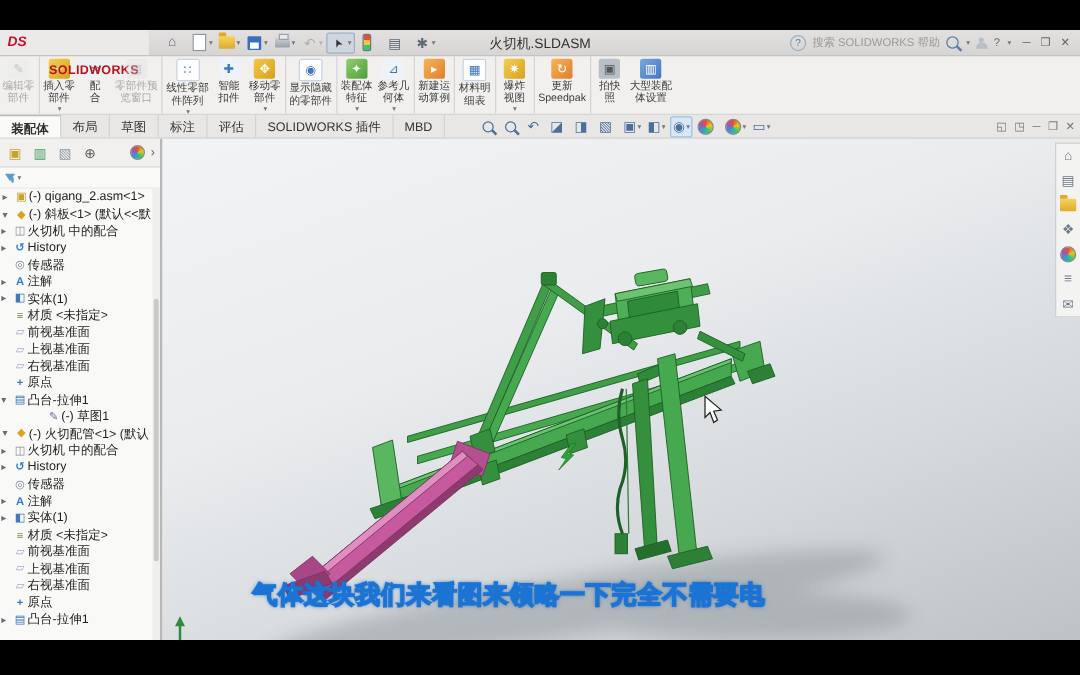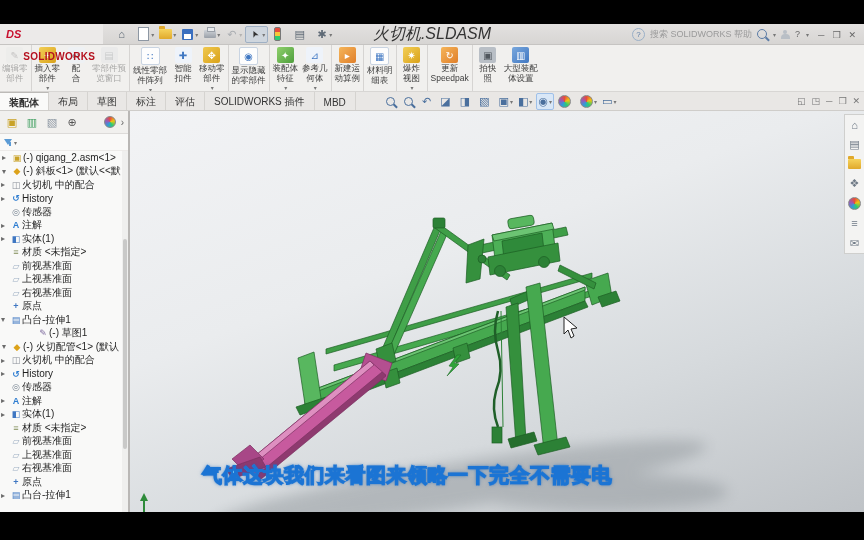--- a/index.html
+++ b/index.html
@@ -6,31 +6,31 @@
     font-family:"Liberation Sans","DejaVu Sans",sans-serif;-webkit-font-smoothing:antialiased;}
   .stage{position:relative;width:864px;height:540px;background:#000;}
   .bar-black{position:absolute;left:0;width:864px;background:#000;}
   .bar-top{top:0;height:24px;}
   .bar-bottom{top:512px;height:28px;}
   .app{position:absolute;top:24px;left:0;width:864px;height:488px;background:#f1f0ee;}
 
   
   .titlebar{height:20px;background:linear-gradient(#e3e1e0,#d7d5d3);display:flex;align-items:center;
     font-size:10px;color:#444;position:relative;border-bottom:1px solid #c6c4c2;}
-  .brand{display:flex;align-items:baseline;gap:2px;padding:0 8px 0 6px;background:#eceae9;height:100%;align-items:center;}
+  .brand{display:flex;align-items:baseline;gap:18px;padding:0 8px 0 6px;background:#eceae9;height:100%;align-items:center;}
   .brand .ds{color:#c8102e;font-weight:bold;font-style:italic;font-size:11px;}
   .brand .sw{color:#b5121f;font-weight:bold;font-size:10px;letter-spacing:.3px;margin-top:45px;}
   .qa{display:flex;align-items:center;gap:1px;margin-left:10px;}
   .qa-item{display:flex;align-items:center;padding:1px 2px;border-radius:2px;}
   .qa-item[data-active="true"]{background:#cfd6de;border:1px solid #9fb0c4;}
   .qa-item[data-disabled="true"]{opacity:.4;}
   .qa-ic{width:13px;height:13px;display:flex;align-items:center;justify-content:center;font-size:11px;color:#5f6a76;}
   .dd{font-size:6px;color:#777;margin-left:1px;visibility:hidden;}
   .dd[data-dd="true"]{visibility:visible;}
-  .wtitle{position:absolute;left:50%;transform:translateX(-50%);color:#333;font-size:16px;font-style:italic;}
+  .wtitle{position:absolute;left:50%;transform:translateX(-50%);color:#333;font-size:11px;}
   .tb-right{margin-left:auto;display:flex;align-items:center;gap:5px;padding-right:4px;}
   .help-badge{width:11px;height:11px;border:1px solid #9ab0c8;border-radius:50%;color:#5b7ca6;
     font-size:8px;display:flex;align-items:center;justify-content:center;}
   .search-text{color:#9a9a9a;font-size:9px;}
   .winbtn{color:#666;font-size:9px;padding:0 4px;}
   .i-mag{width:8px;height:8px;border:1.6px solid #5b7ca6;border-radius:50%;position:relative;}
   .i-mag::after{content:"";position:absolute;width:5px;height:1.6px;background:#5b7ca6;transform:rotate(45deg);right:-4px;bottom:-2px;}
   .i-sphere{width:11px;height:11px;border-radius:50%;background:conic-gradient(#e74c3c,#f1c40f,#2ecc71,#3498db,#9b59b6,#e74c3c);border:1px solid #888;}
   .i-user{width:9px;height:9px;position:relative;}
   .i-user::before{content:"";position:absolute;left:2.5px;top:0;width:4px;height:4px;border-radius:50%;background:#b9bfc6;}

